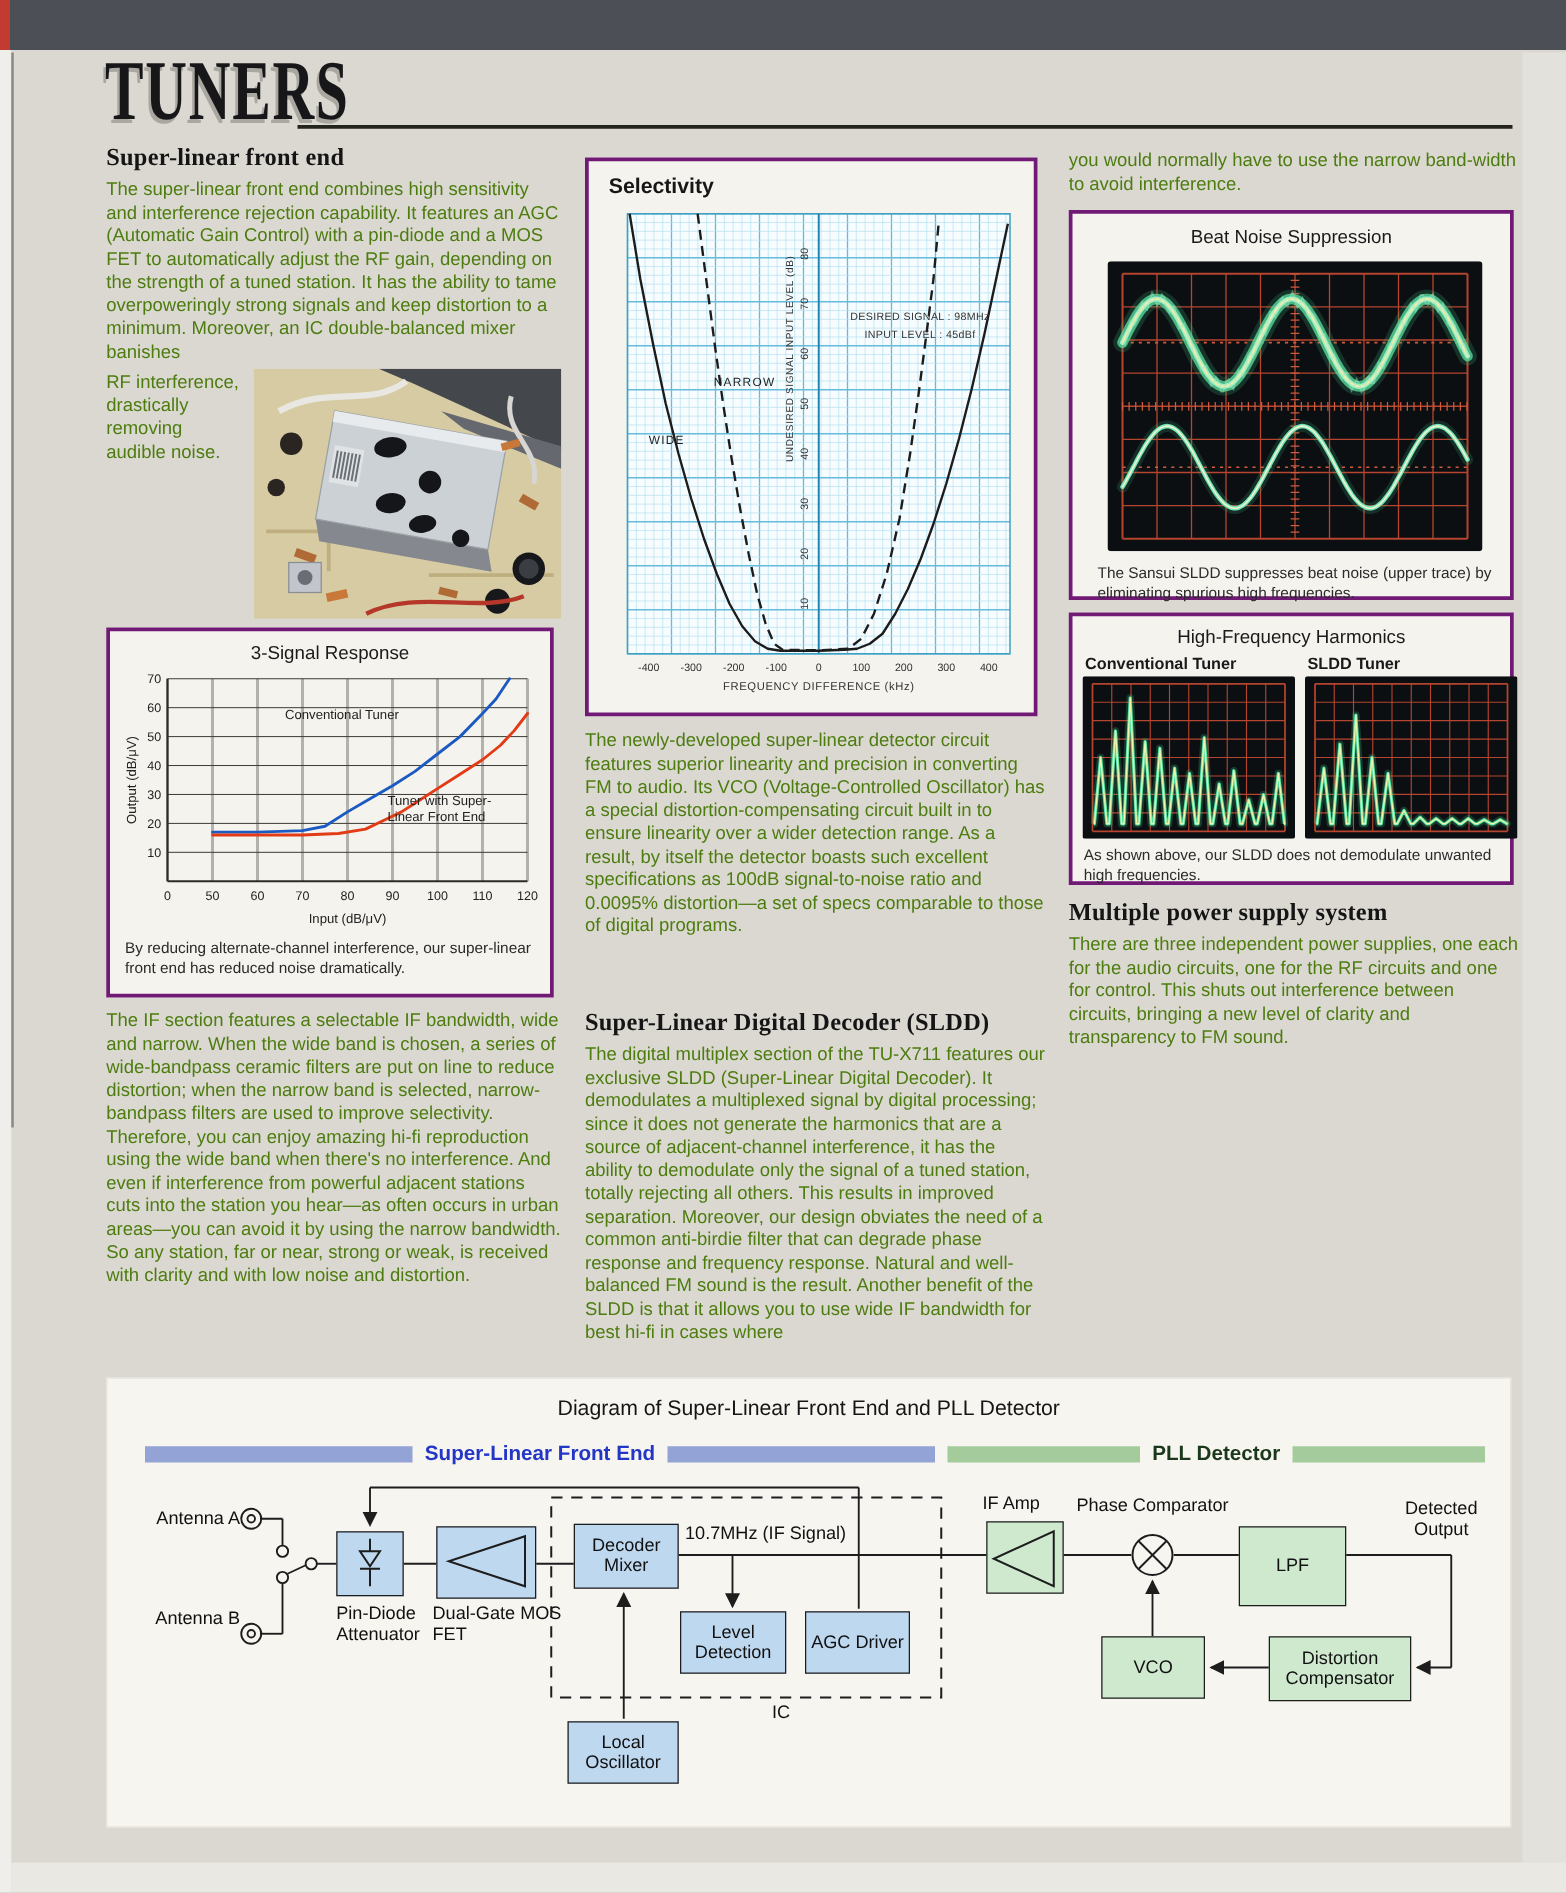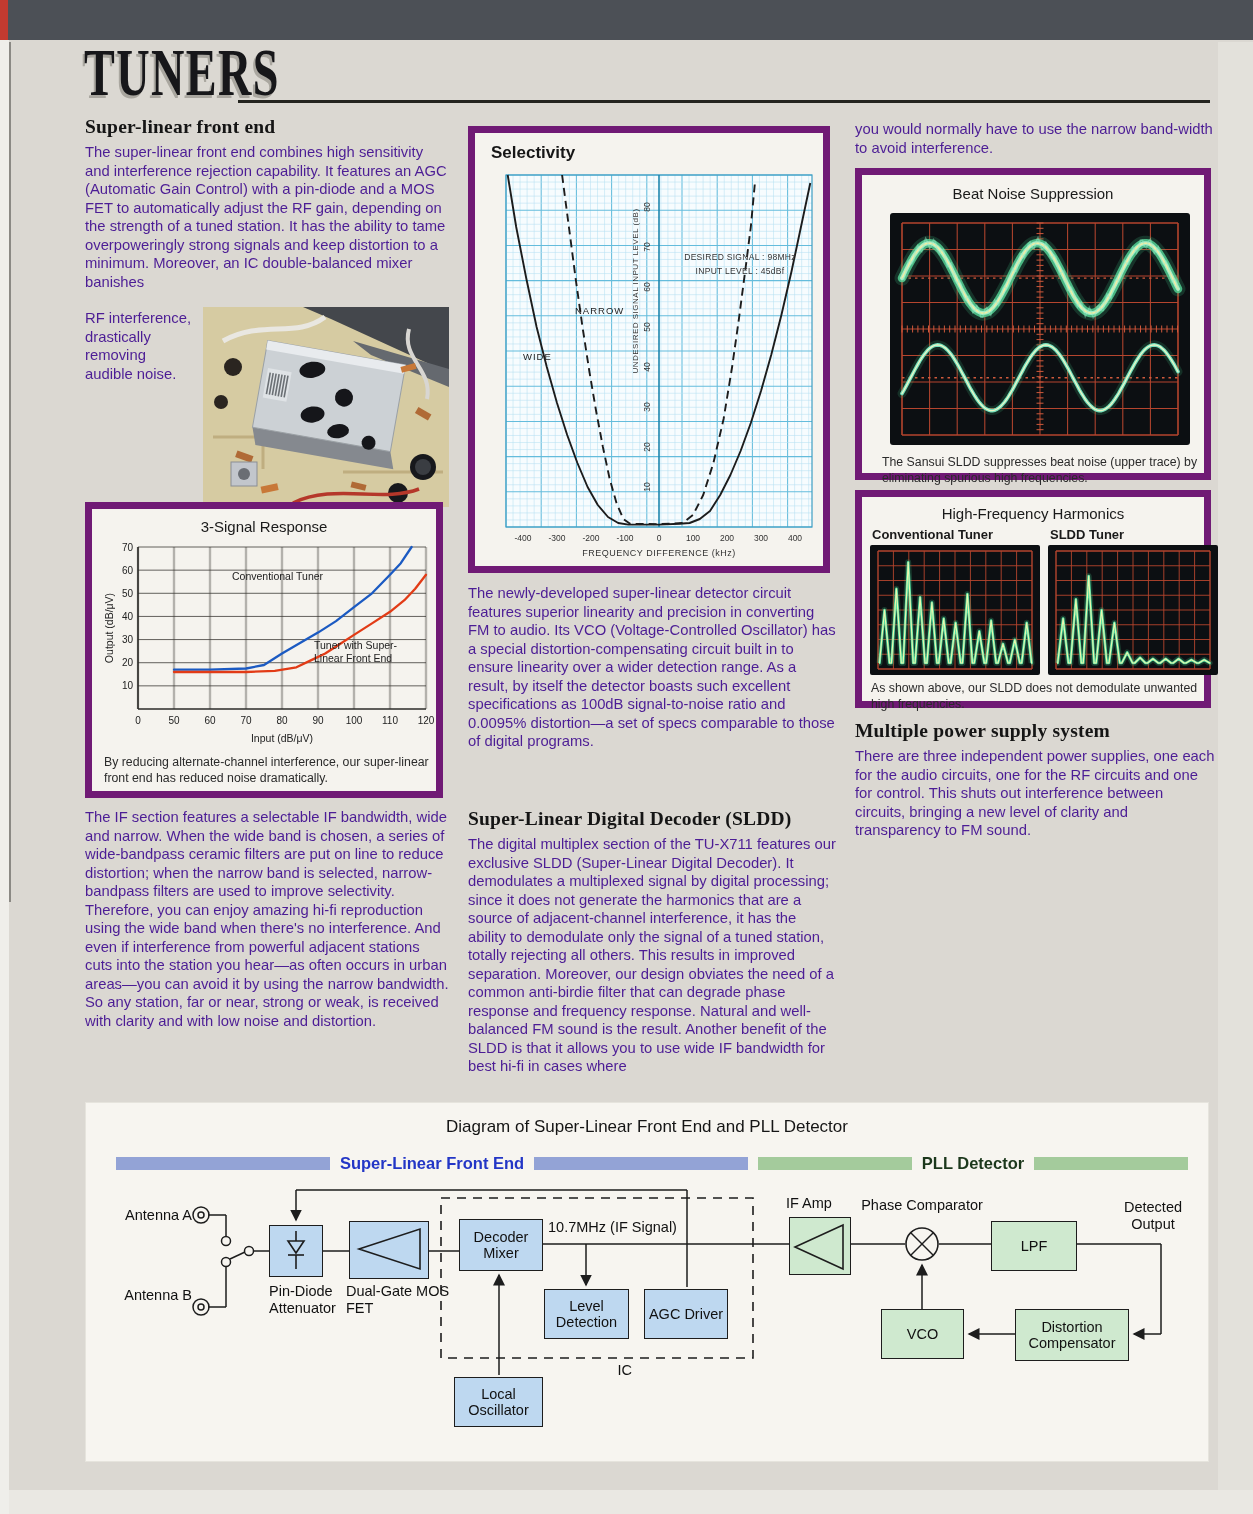--- a/index.html
+++ b/index.html
@@ -11,28 +11,28 @@
   .left-line{position:absolute;left:9px;top:42px;width:2px;height:860px;background:rgba(60,58,54,.5)}
   .right-strip{position:absolute;left:1218px;top:42px;width:35px;height:1472px;background:#e3e1db}
   .bottom-strip{position:absolute;left:9px;top:1490px;width:1244px;height:24px;background:#eae8e3}
 
   #page-title{position:absolute;left:84px;top:40px;font-family:"Liberation Serif",serif;font-weight:bold;
     font-size:68px;line-height:64px;letter-spacing:2px;color:#17171a;transform:scaleX(.68);transform-origin:left top;
     text-shadow:-3px 3px 0 rgba(130,127,118,.55)}
   .title-rule{position:absolute;left:238px;top:100px;width:972px;height:2.5px;background:#24241f}
 
   .sec-h{font-family:"Liberation Serif",serif;font-weight:bold;font-size:19.5px;color:#151515;margin:0 0 5px 0;letter-spacing:.2px}
-  .body-p{font-size:14.8px;line-height:18.5px;color:#4c1d95;margin:0}
+  .body-p{font-size:14.8px;line-height:18.5px;color:#4d7c0f;margin:0}
   .col{position:absolute}
 
-  .panel{position:absolute;background:#f5f3ee;border:7px solid #701a75;box-sizing:border-box}
+  .panel{position:absolute;background:#f5f3ee;border:3px solid #701a75;box-sizing:border-box}
   .fig-title{position:absolute;left:0;right:0;text-align:center;font-weight:normal;font-size:15px;color:#1a1a1a}
   .fig-caption{position:absolute;font-size:12.3px;line-height:15.5px;color:#2b2b2b}
 
-  .photo-row{position:relative;height:208px;margin-top:14px}
+  .photo-row{position:relative;height:208px;margin-top:2px}
   .photo-side{position:absolute;left:0;top:4px;width:112px}
   #photo-svg{position:absolute;right:0;top:2px}
 
   
   #ts-wrap{position:absolute;left:10px;top:30px;width:338px;height:210px}
   .ann{position:absolute;color:#222}
   .ann-conv{left:130px;top:31px;font-size:10.5px}
   .ann-super{left:212px;top:100px;width:84px;font-size:10.5px;line-height:12.5px}
 
   
@@ -542,21 +542,21 @@
 
     <div class="dbox blue" style="left:458px;top:186px;width:85px;height:50px">Level Detection</div>
     <div class="dbox blue" style="left:558px;top:186px;width:84px;height:50px">AGC Driver</div>
     <div class="dlabel" style="left:516px;top:259px;width:30px;text-align:right">IC</div>
     <div class="dbox blue" style="left:368px;top:274px;width:89px;height:50px">Local Oscillator</div>
 
     <div class="dlabel" style="left:700px;top:92px;width:70px">IF Amp</div>
     <div class="dbox green" style="left:703px;top:114px;width:62px;height:58px"></div>
 
     <div class="dlabel" style="left:756px;top:94px;width:160px;text-align:center">Phase Comparator</div>
-    <div class="dbox green" style="left:905px;top:118px;width:86px;height:50px">LPF</div>
+    <div class="dbox green" style="left:905px;top:118px;width:86px;height:64px">LPF</div>
     <div class="dlabel" style="left:1022px;top:96px;width:90px;text-align:center">Detected Output</div>
 
     <div class="dbox green" style="left:795px;top:206px;width:83px;height:50px">VCO</div>
     <div class="dbox green" style="left:929px;top:206px;width:114px;height:52px">Distortion Compensator</div>
 
     <svg id="d-svg" width="1124" height="360">
         <defs>
           <marker id="arr" markerWidth="9" markerHeight="9" refX="7" refY="4" orient="auto">
             <path d="M0,0 L8,4 L0,8 z" fill="#1d1d1d"></path>
           </marker>

